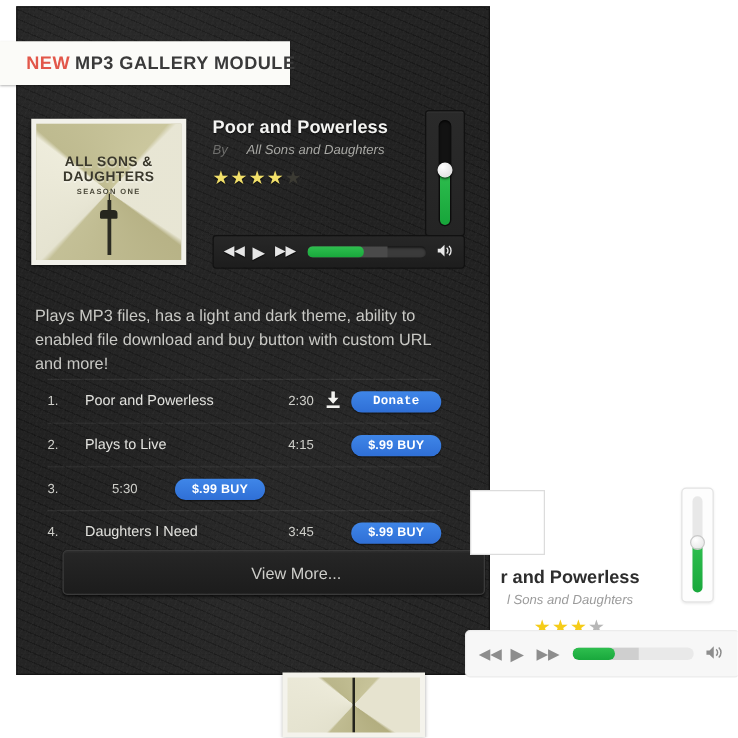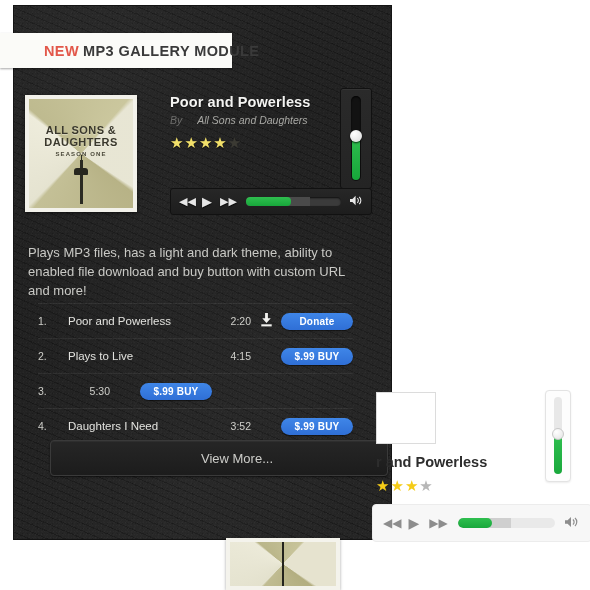--- a/index.html
+++ b/index.html
@@ -31,31 +31,31 @@
     background-position:0 0, 2px 1px;
   }
 
   
   .ribbon{
     position:absolute;left:0px;top:33px;width:232px;height:35px;
     background:#fbfbf8;display:flex;align-items:center;
     box-shadow:0 1px 2px rgba(0,0,0,.35);
   }
   .ribbon .txt{
-    margin-left:44px;font-size:14.5px;font-weight:bold;letter-spacing:.4px;
+    margin-left:21px;font-size:14.5px;font-weight:bold;letter-spacing:.4px;
     color:#3a3a3a;white-space:nowrap;
   }
   .ribbon .new{color:#e2574a;margin-right:4px;}
 
   
   .player-dark{
     position:absolute;left:25px;top:88px;width:345px;height:125px;
   }
   .art{
-    position:absolute;left:0;top:7px;width:112px;height:117px;
+    position:absolute;left:0;top:7px;width:124px;height:117px;
     background:#f2f1ea;padding:4px;box-sizing:border-box;
     box-shadow:0 1px 3px rgba(0,0,0,.6);
   }
   .art-inner{
     position:relative;width:100%;height:100%;overflow:hidden;
     background:
       linear-gradient(135deg,#d8d6bc 0%, #d8d6bc 48%, #cfcdb0 48%, #cfcdb0 100%),
       #d2cfb2;
   }
   .art-inner:before{
@@ -160,21 +160,21 @@
   .t-name{flex:1;font-size:11.5px;color:#e2e2de;}
   .t-time{width:42px;text-align:right;font-size:10.5px;color:#cfcfca;}
   .t-dl{width:30px;text-align:center;color:#f2f2ef;font-size:13px;cursor:pointer;}
   .t-dl.empty{visibility:hidden;}
   .pill{
     min-width:54px;text-align:center;padding:3px 9px;border-radius:9px;
     background:linear-gradient(180deg,#3f86e8,#2f6fd6);
     color:#fff;font-size:10px;font-weight:bold;letter-spacing:.2px;
     box-shadow:0 1px 1px rgba(0,0,0,.5);cursor:pointer;white-space:nowrap;
   }
-  .pill.donate{background:linear-gradient(180deg,#3f86e8,#2f6fd6);}
+  .pill.donate{background:linear-gradient(180deg,#3f86e8,#2f6fd6);font-family:Liberation Mono, monospace;}
 
   .viewmore{
     position:absolute;left:50px;top:440px;width:300px;height:34px;
     background:linear-gradient(180deg,#262626,#1c1c1c);
     border:1px solid #3a3a3a;border-radius:4px;
     display:flex;align-items:center;justify-content:center;
     font-size:13px;color:#cdcdc9;cursor:pointer;
     box-shadow:0 1px 2px rgba(0,0,0,.6), inset 0 1px 0 rgba(255,255,255,.04);
     padding-left:36px;
   }
@@ -191,21 +191,21 @@
       #e6e3cf 0deg,#e6e3cf 78deg,#b3ae80 82deg,#c0bc92 176deg,
       #e3e1cd 180deg,#ecead9 262deg,#bab68a 266deg,#c7c399 356deg,#e6e3cf 360deg);
   }
   .thumb-inner:after{
     content:"";position:absolute;left:50%;top:0;bottom:0;width:2px;margin-left:-1px;
     background:#23231c;
   }
 
   
   .player-light{
-    position:absolute;left:368px;top:392px;width:222px;height:198px;
+    position:absolute;left:368px;top:392px;width:222px;height:198px;text-align:center;
   }
   .lp-art{
     position:absolute;left:8px;top:0px;width:58px;height:50px;
     background:#ffffff;border:1px solid #dcdcdc;
   }
   .lp-meta{position:absolute;left:8px;top:62px;width:160px;}
   .lp-title{font-size:14.5px;font-weight:bold;color:#2d2d2d;}
   .lp-artist{margin-top:4px;font-size:10.5px;font-style:italic;color:#9b9b9b;}
   .lp-stars{margin-top:8px;font-size:15px;letter-spacing:1px;line-height:15px;}
   .lp-stars .on{color:#f5cc18;}
@@ -305,21 +305,21 @@
       </span>
     </div>
   </div>
 
   <div class="desc">Plays MP3 files, has a light and dark theme, ability to enabled file download and buy button with custom URL and more!</div>
 
   <div class="playlist">
     <div class="trow">
       <div class="t-num">1.</div>
       <div class="t-name">Poor and Powerless</div>
-      <div class="t-time">2:20</div>
+      <div class="t-time">2:30</div>
       <div class="t-dl">
         <svg width="13" height="14" viewBox="0 0 13 14">
           <path d="M5.1 0h2.8v5.2h2.9L6.5 9.9 2.2 5.2h2.9z" fill="#f2f2ef"></path>
           <rect x="1.3" y="11.3" width="10.4" height="2.1" fill="#f2f2ef"></rect>
         </svg>
       </div>
       <div class="pill donate">Donate</div>
     </div>
 
     <div class="trow">
@@ -333,37 +333,38 @@
     <div class="trow">
       <div class="t-num">3.</div>
       <div class="t-time">5:30</div>
       <div class="t-dl empty"></div>
       <div class="pill">$.99 BUY</div>
     </div>
 
     <div class="trow">
       <div class="t-num">4.</div>
       <div class="t-name">Daughters I Need</div>
-      <div class="t-time">3:52</div>
+      <div class="t-time">3:45</div>
       <div class="t-dl empty"></div>
       <div class="pill">$.99 BUY</div>
     </div>
   </div>
 
   <div class="viewmore">View More...</div>
 
   <div class="thumb">
     <div class="thumb-inner"></div>
   </div>
 
   <div class="player-light">
     <div class="lp-art"></div>
 
     <div class="lp-meta">
       <div class="lp-title">r and Powerless</div>
+      <div class="lp-artist">l Sons and Daughters</div>
       <div class="lp-stars">
         <span class="on">★</span><span class="on">★</span><span class="on">★</span><span class="off">★</span>
       </div>
     </div>
 
     <div class="lp-vol">
       <div class="slot"></div>
       <div class="fill"></div>
       <div class="knob"></div>
     </div>

